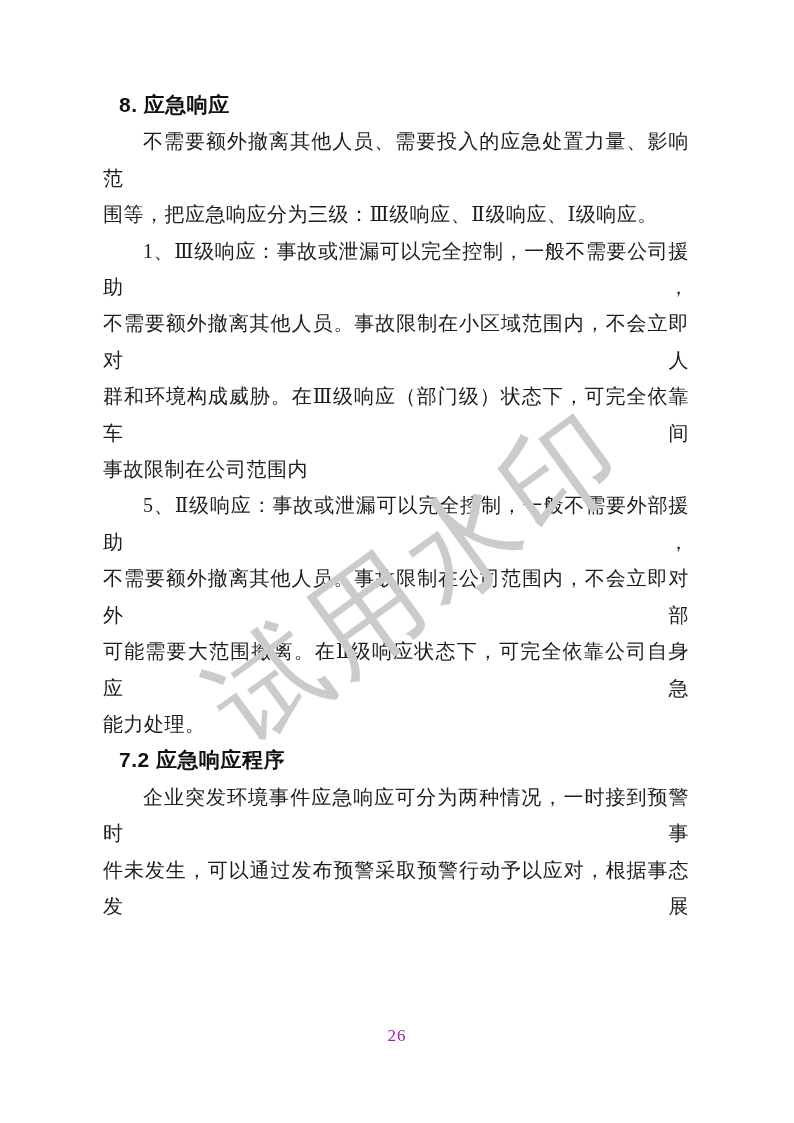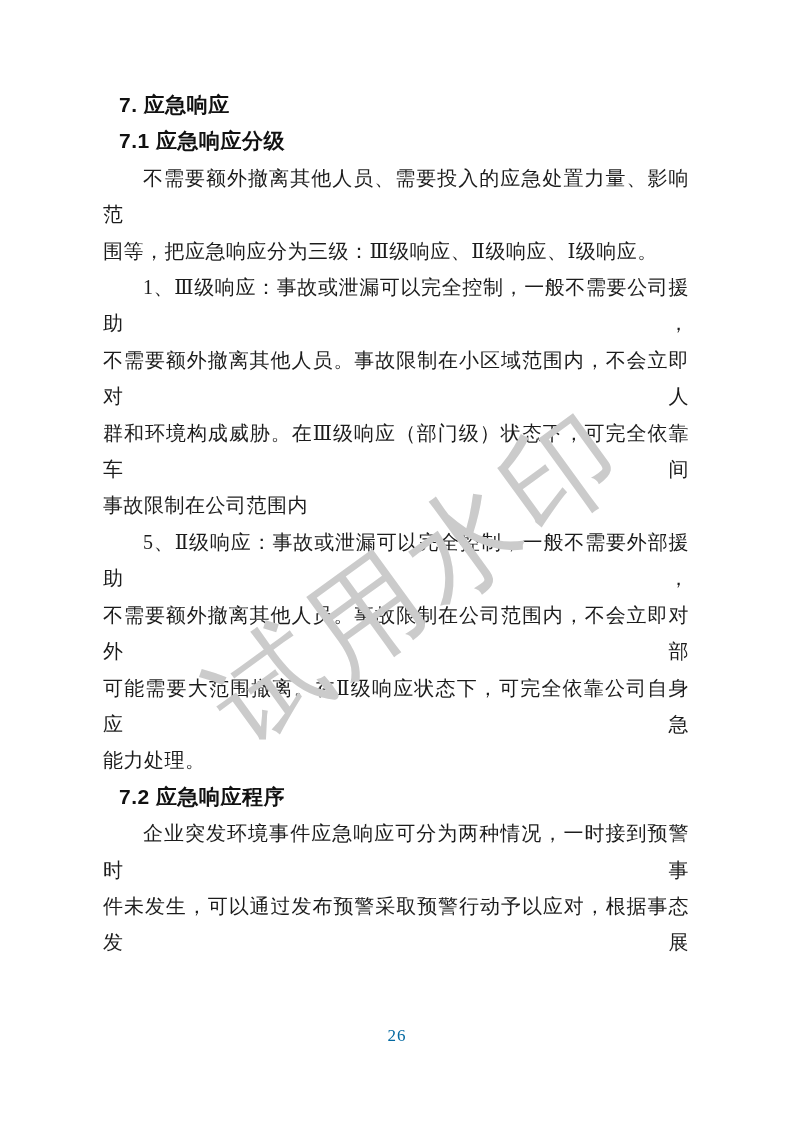--- a/index.html
+++ b/index.html
@@ -58,32 +58,31 @@
     z-index: 5;
     font-weight: 400;
   }
   .page-number {
     position: absolute;
     left: 0;
     top: 1026px;
     width: 794px;
     text-align: center;
     font-size: 17px;
-    color: #0369a1;
+    color: #a21caf;
     letter-spacing: 1px;
   }
 </style>
 </head>
 <body>
 
 <div class="page">
 
   <div class="doc" id="doc">
-      <div class="h1">7. 应急响应</div>
-      <div class="h2">7.1 应急响应分级</div>
+      <div class="h1">8. 应急响应</div>
       <div class="para">
         <div class="line first fill">不需要额外撤离其他人员、需要投入的应急处置力量、影响范</div>
         <div class="line">围等，把应急响应分为三级：Ⅲ级响应、Ⅱ级响应、Ⅰ级响应。</div>
       </div>
       <div class="para">
         <div class="line first fill">1、Ⅲ级响应：事故或泄漏可以完全控制，一般不需要公司援助，</div>
         <div class="line fill">不需要额外撤离其他人员。事故限制在小区域范围内，不会立即对人</div>
         <div class="line fill">群和环境构成威胁。在Ⅲ级响应（部门级）状态下，可完全依靠车间</div>
         <div class="line">事故限制在公司范围内</div>
       </div>

